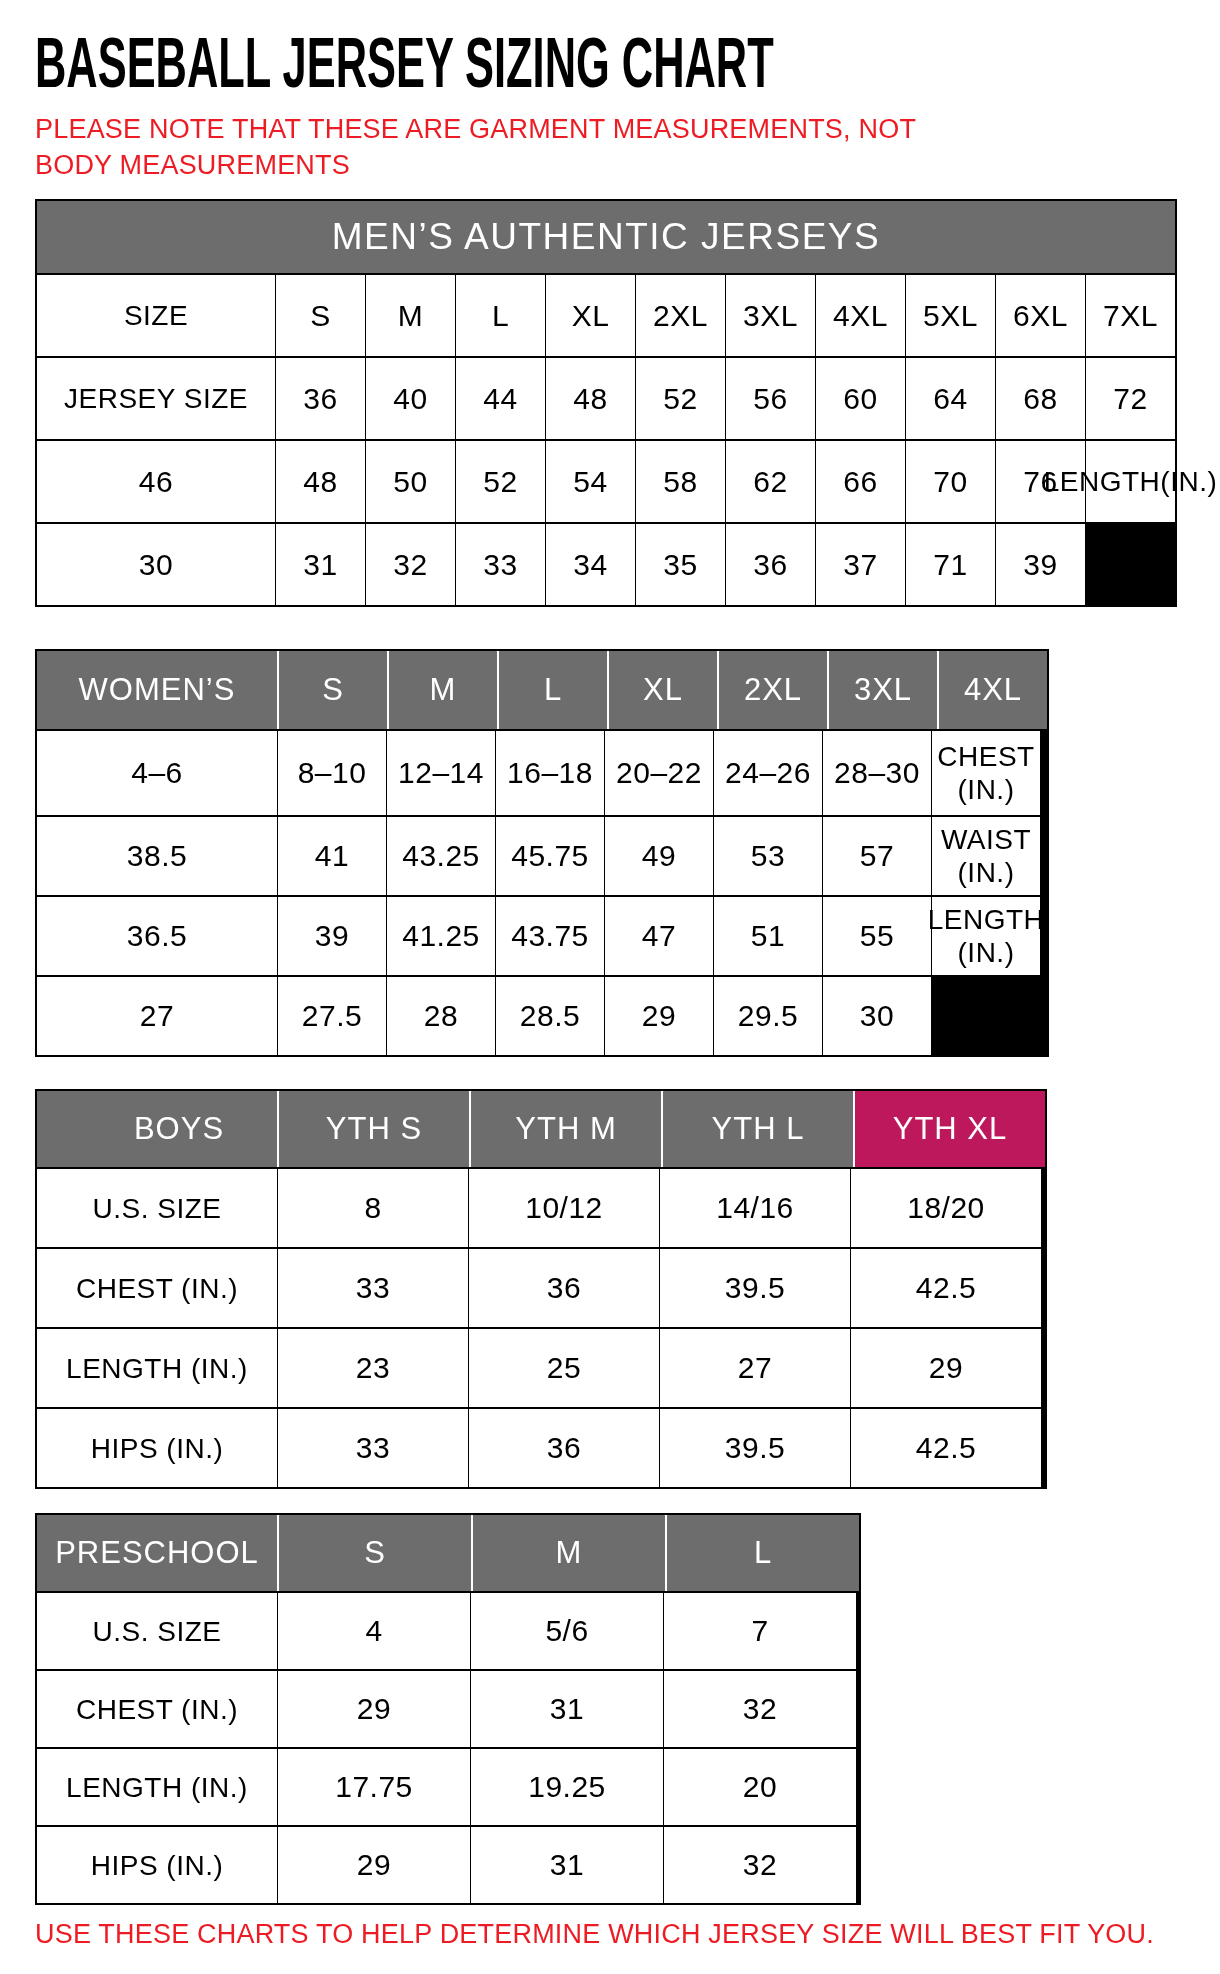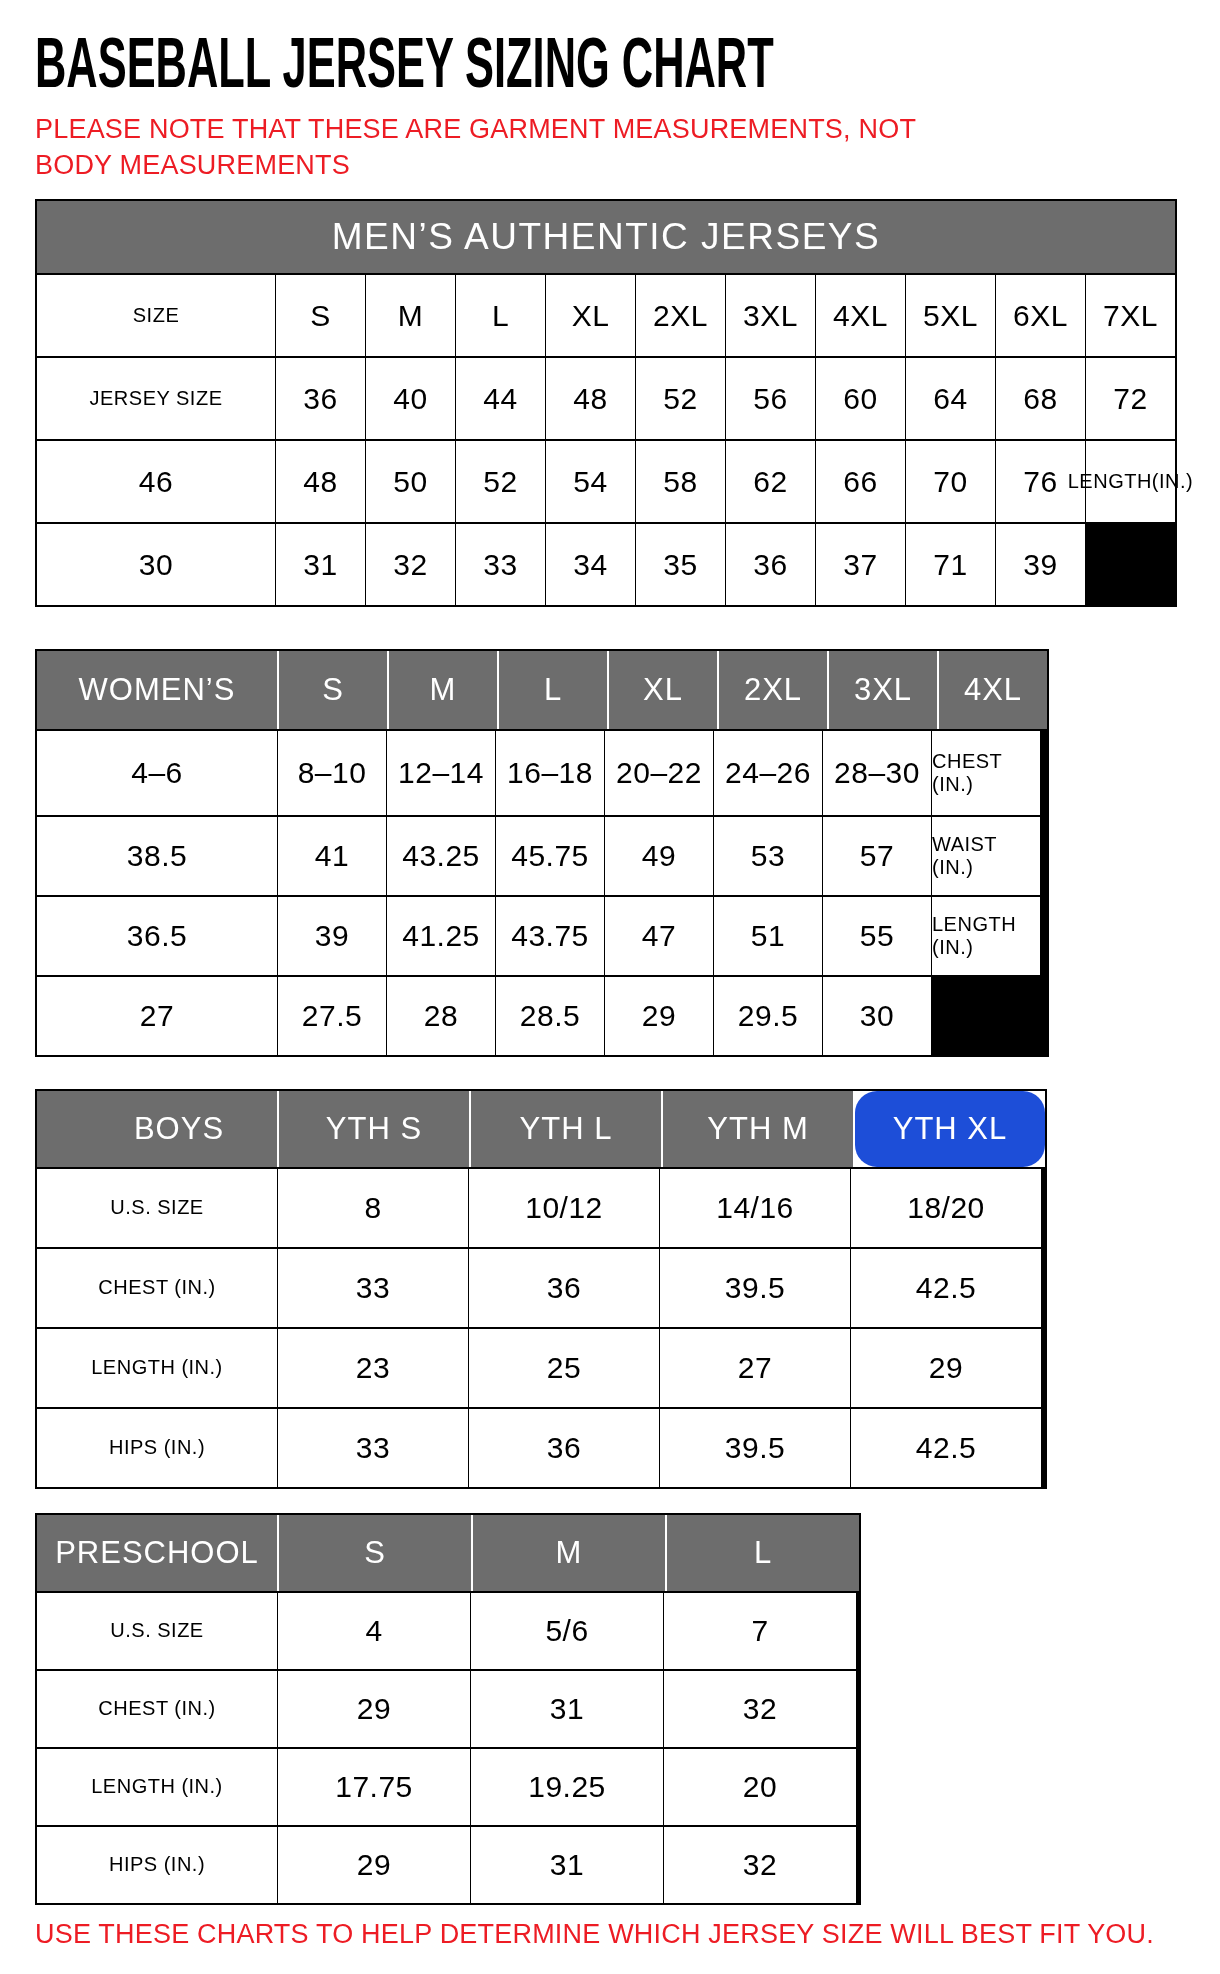--- a/index.html
+++ b/index.html
@@ -40,21 +40,21 @@
   }
   .hcell {
     display: flex; align-items: center; justify-content: center;
     color: #fff; font-size: 31px; letter-spacing: 1px; height: 100%;
   }
   .bgrid { display: grid; gap: 2px 1px; background: #000; }
   .dcell {
     background: #fff; display: flex; align-items: center; justify-content: center;
     font-size: 30px; letter-spacing: 0.5px;
   }
-  .lblcell { font-size: 20px; letter-spacing: 0.5px; white-space: pre-line; line-height: 1.18; }
+  .lblcell { font-size: 28px; letter-spacing: 0.5px; white-space: pre-line; text-align: center; line-height: 1.18; }
 </style>
 </head>
 <body>
 
 <div class="content">
   <div class="title">BASEBALL JERSEY SIZING CHART</div>
   <div class="note" style="color: rgb(237, 28, 36);">PLEASE NOTE THAT THESE ARE GARMENT MEASUREMENTS, NOT BODY MEASUREMENTS</div>
 
   <div class="tbl tbl-mens">
       <div class="banner" style="height: 74px; background: rgb(109, 109, 109);">MEN’S AUTHENTIC JERSEYS</div>
@@ -146,23 +146,23 @@
         <div class="dcell">28.5</div>
         <div class="dcell">29</div>
         <div class="dcell">29.5</div>
         <div class="dcell">30</div>
       </div>
     </div>
   <div class="tbl tbl-boys">
       <div class="hgrid" style="grid-template-columns: 240px 190px 190px 190px 190px; height: 78px;">
         <div class="hcell" style="background: rgb(109, 109, 109); padding-left: 44px;">BOYS</div>
         <div class="hcell" style="background: rgb(109, 109, 109);">YTH S</div>
+        <div class="hcell" style="background: rgb(109, 109, 109);">YTH M</div>
         <div class="hcell" style="background: rgb(109, 109, 109);">YTH L</div>
-        <div class="hcell" style="background: rgb(109, 109, 109);">YTH M</div>
-        <div class="hcell" style="background: #1d4ed8; border-radius: 22px;">YTH XL</div>
+        <div class="hcell" style="background: #be185d;">YTH XL</div>
       </div>
       <div class="bgrid" style="grid-template-columns: 240px 190px 190px 190px 190px; grid-template-rows: 78px 78px 78px 78px;">
         <div class="dcell lblcell">U.S. SIZE</div>
         <div class="dcell">8</div>
         <div class="dcell">10/12</div>
         <div class="dcell">14/16</div>
         <div class="dcell">18/20</div>
         <div class="dcell lblcell">CHEST (IN.)</div>
         <div class="dcell">33</div>
         <div class="dcell">36</div>

